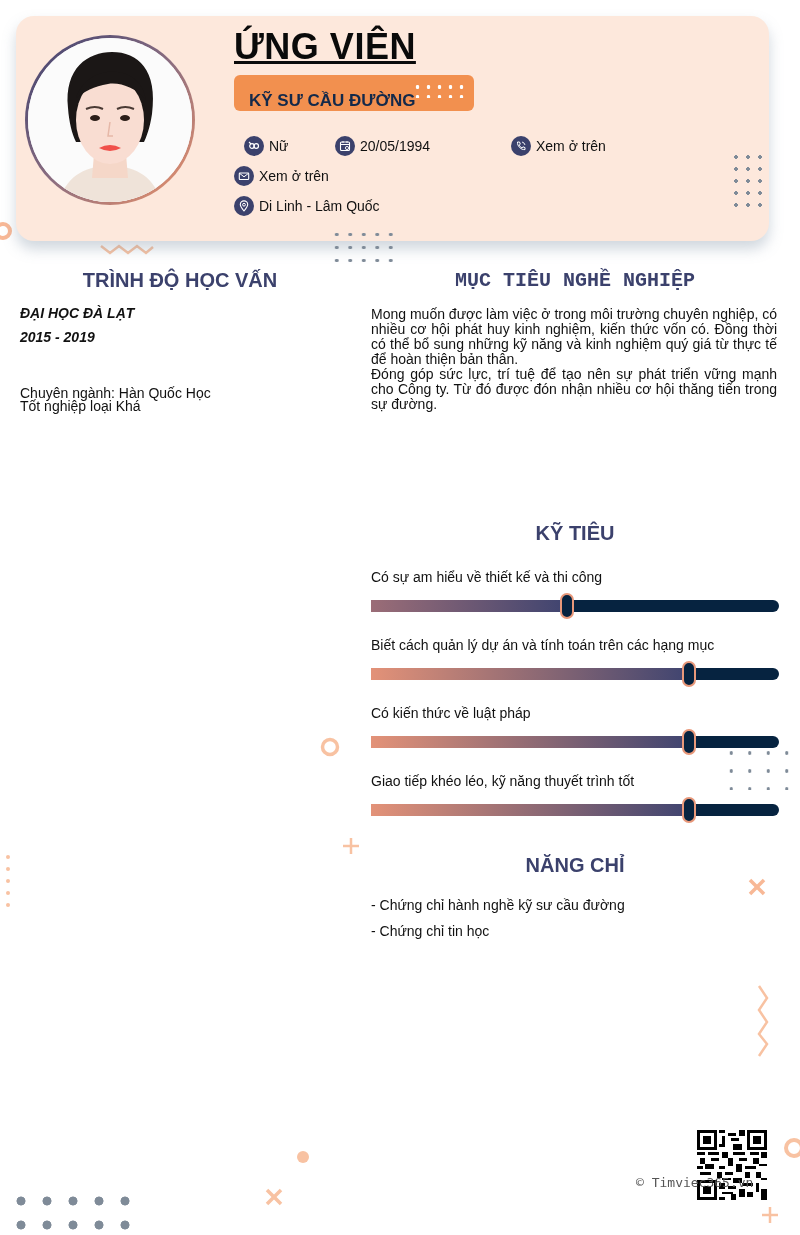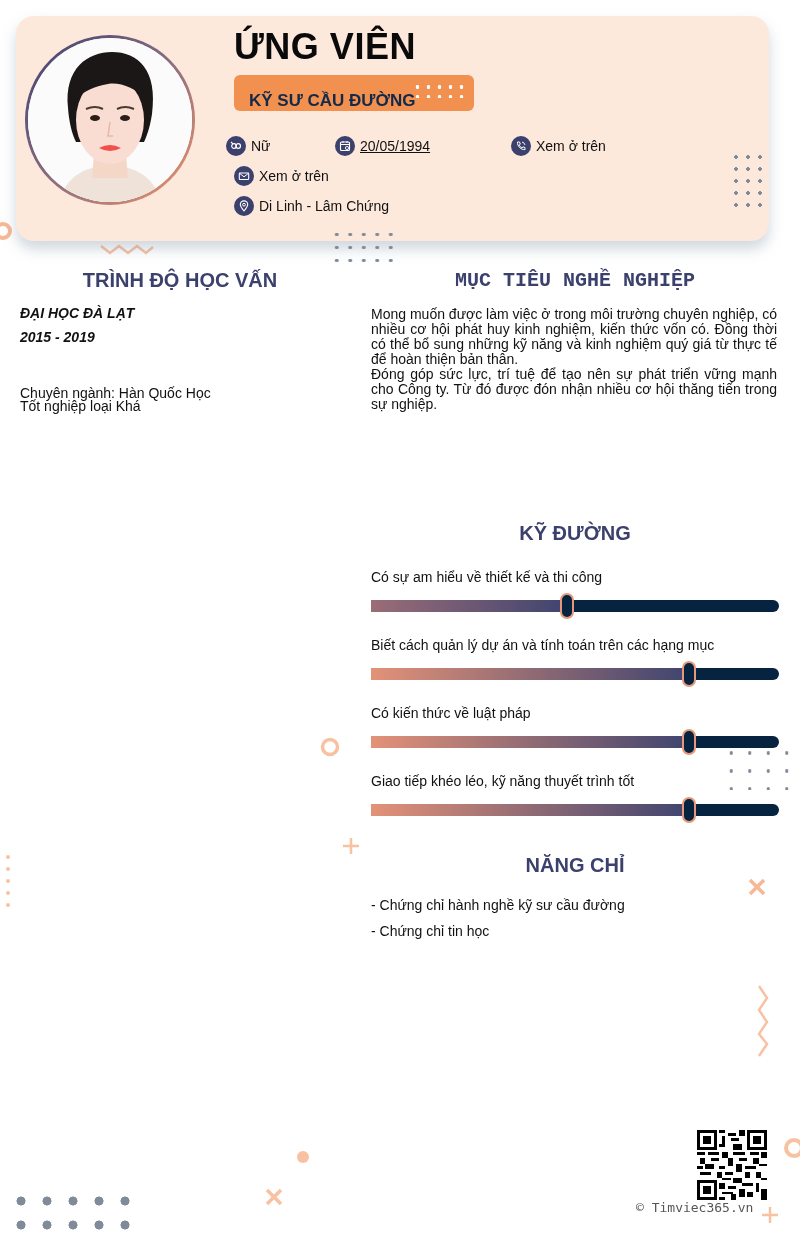--- a/index.html
+++ b/index.html
@@ -15,21 +15,21 @@
     position: absolute; left: 25px; top: 35px; width: 170px; height: 170px; border-radius: 50%;
     background: linear-gradient(135deg, #3d3f6e 0%, #8a6d80 50%, #f0946a 100%);
     padding: 3px;
   }
   .avatar {
     width: 100%; height: 100%; border-radius: 50%; background: #fafafa; overflow: hidden; position: relative;
   }
   .avatar svg { width: 100%; height: 100%; display: block; }
 
   .name {
-    position: absolute; left: 234px; top: 26px; font-size: 36px; font-weight: bold; letter-spacing: 0.5px; color: #0a0a0a;
+    position: absolute; left: 234px; top: 26px; font-size: 36px; font-weight: bold; letter-spacing: 0.5px; color: #0a0a0a; text-decoration: underline;
   }
   .job-badge {
     position: absolute; left: 234px; top: 75px; width: 240px; height: 36px; border-radius: 6px;
     background: #f2904f; display: flex; align-items: flex-end; padding-left: 15px;
   }
   .job-badge span.label { font-size: 17px; font-weight: bold; color: #13294a; }
   .badge-dots {
     position: absolute; right: 10px; top: 7px; width: 52px; height: 16px;
     background-image: radial-gradient(circle, #ffffff 1.7px, transparent 2.1px);
     background-size: 11px 10px;
@@ -63,21 +63,21 @@
   .skill-fill { position: absolute; left: 0; top: 0; height: 12px; }
   .skill-knob {
     position: absolute; top: -7px; width: 14px; height: 26px; border-radius: 7px; background: #062340;
     border: 2px solid #e8987a; margin-left: -7px;
   }
 
   .cert-line { position: absolute; left: 371px; font-size: 14px; color: #111; }
 
   .qr { position: absolute; left: 697px; top: 1130px; width: 70px; height: 70px; }
   .copyright {
-    position: absolute; left: 636px; top: 1200px; font-family: "DejaVu Sans Mono", "Liberation Mono", monospace;
+    position: absolute; left: 636px; top: 1175px; font-family: "DejaVu Sans Mono", "Liberation Mono", monospace;
     font-size: 13px; color: #555;
   }
   .deco { position: absolute; }
 </style>
 </head>
 <body>
 
 <svg class="deco" style="left:-8px;top:220px;" width="22" height="22" viewBox="0 0 22 22">
     <circle cx="11" cy="11" r="7" fill="none" stroke="#f8b896" stroke-width="4"></circle>
   </svg>
@@ -110,32 +110,32 @@
   </div>
 </div>
 
 <div class="name">ỨNG VIÊN</div>
 
 <div class="job-badge">
   <span class="label">KỸ SƯ CẦU ĐƯỜNG</span>
   <div class="badge-dots"></div>
 </div>
 
-<div class="info-item" style="left:226px;top:136px;">
+<div class="info-item" style="left:244px;top:136px;">
   <span class="info-icon">
     <svg viewBox="0 0 12 12">
         <circle cx="4" cy="6" r="2.3" fill="none" stroke="#fff" stroke-width="1.2"></circle>
         <circle cx="8.2" cy="6" r="2.3" fill="none" stroke="#fff" stroke-width="1.2"></circle>
         <line x1="1" y1="2" x2="3" y2="4" stroke="#fff" stroke-width="1.1"></line>
       </svg>
   </span>
   <span>Nữ</span>
 </div>
 
-<div class="info-item" style="left:335px;top:136px;text-decoration:underline;">
+<div class="info-item" style="left:335px;top:136px;">
   <span class="info-icon">
     <svg viewBox="0 0 12 12">
         <rect x="1.5" y="2" width="9" height="8.5" rx="1" fill="none" stroke="#fff" stroke-width="1.1"></rect>
         <line x1="1.5" y1="4.5" x2="10.5" y2="4.5" stroke="#fff" stroke-width="1"></line>
         <line x1="4" y1="1" x2="4" y2="3" stroke="#fff" stroke-width="1"></line>
         <line x1="8" y1="1" x2="8" y2="3" stroke="#fff" stroke-width="1"></line>
         <circle cx="8" cy="8" r="1.6" fill="none" stroke="#fff" stroke-width="0.9"></circle>
       </svg>
   </span>
   <span>20/05/1994</span>
@@ -161,36 +161,36 @@
   <span>Xem ở trên</span>
 </div>
 
 <div class="info-item" style="left:234px;top:196px;">
   <span class="info-icon">
     <svg viewBox="0 0 12 12">
         <path d="M6 11 C3 7.5 2.3 6 2.3 4.6 A3.7 3.7 0 0 1 9.7 4.6 C9.7 6 9 7.5 6 11 Z" fill="none" stroke="#fff" stroke-width="1.1"></path>
         <circle cx="6" cy="4.7" r="1.4" fill="none" stroke="#fff" stroke-width="1"></circle>
       </svg>
   </span>
-  <span>Di Linh - Lâm Chứng</span>
+  <span>Di Linh - Lâm Quốc</span>
 </div>
 
 <div class="section-title" style="left:20px;top:269px;width:320px;">TRÌNH ĐỘ HỌC VẤN</div>
 <div class="edu-line bold" style="top:305px;">ĐẠI HỌC ĐÀ LẠT</div>
 <div class="edu-line bold" style="top:329px;">2015 - 2019</div>
 <div class="edu-line" style="top:354px;margin-top:31px;">Chuyên ngành: Hàn Quốc Học</div>
 <div class="edu-line" style="top:380px;margin-top:18px;">Tốt nghiệp loại Khá</div>
 
 <div class="section-title" style="left:371px;top:269px;width:408px;font-family:Liberation Mono, monospace;">MỤC TIÊU NGHỀ NGHIỆP</div>
 <div class="objective">
   <p>Mong muốn được làm việc ở trong môi trường chuyên nghiệp, có nhiều cơ hội phát huy kinh nghiệm, kiến thức vốn có. Đồng thời có thể bổ sung những kỹ năng và kinh nghiệm quý giá từ thực tế để hoàn thiện bản thân.</p>
-  <p>Đóng góp sức lực, trí tuệ để tạo nên sự phát triển vững mạnh cho Công ty. Từ đó được đón nhận nhiều cơ hội thăng tiến trong sự nghiệp.</p>
-</div>
-
-<div class="section-title" style="left:371px;top:522px;width:408px;">KỸ ĐƯỜNG</div>
+  <p>Đóng góp sức lực, trí tuệ để tạo nên sự phát triển vững mạnh cho Công ty. Từ đó được đón nhận nhiều cơ hội thăng tiến trong sự đường.</p>
+</div>
+
+<div class="section-title" style="left:371px;top:522px;width:408px;">KỸ TIÊU</div>
 
 <div class="skill-label" style="top:569px;">Có sự am hiểu về thiết kế và thi công</div>
 <div class="skill-bar" style="top:600px;">
   <div class="skill-fill" style="width:48%;background:linear-gradient(90deg,#9b6d77,#3f4470);"></div>
   <div class="skill-knob" style="left:48%;"></div>
 </div>
 
 <div class="skill-label" style="top:637px;">Biết cách quản lý dự án và tính toán trên các hạng mục</div>
 <div class="skill-bar" style="top:668px;">
   <div class="skill-fill" style="width:78%;background:linear-gradient(90deg,#e39278,#3f4470);"></div>

